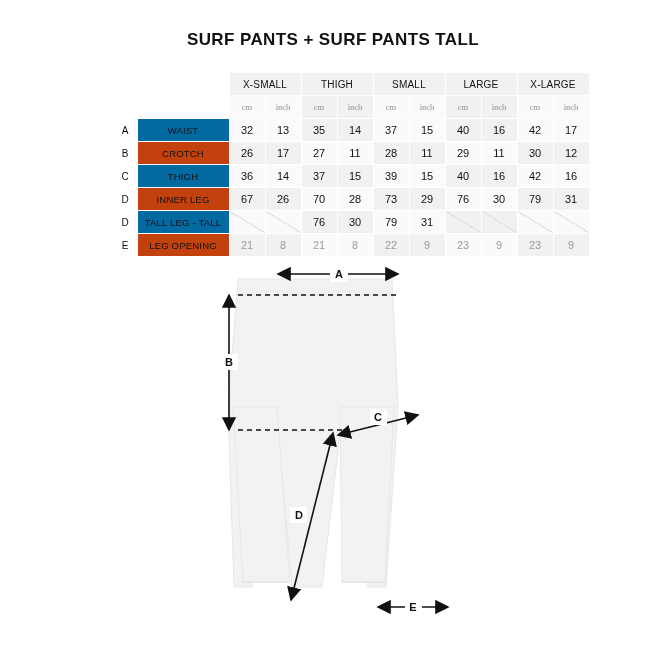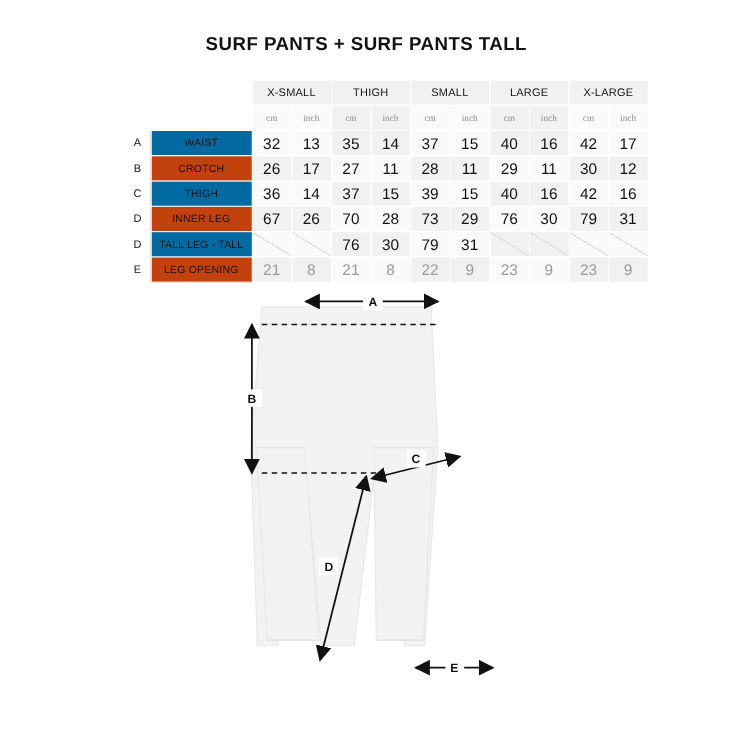--- a/index.html
+++ b/index.html
@@ -81,21 +81,21 @@
     background: #f1f1f1;
     font-size: 8.5px;
     color: #8d8d8d;
     height: 18px;
     font-family: Liberation Serif, serif;
   }
   .hdr-unit.alt { background: #fafafa; }
   .cell-val {
     background: #f1f1f1;
     color: #111111;
-    font-size: 14px;
+    font-size: 11px;
   }
   .cell-val.alt { background: #fafafa; }
   .cell-val.muted { color: #9a9a9a; }
   .cell-empty {
     background: #f1f1f1;
     position: relative;
     overflow: hidden;
   }
   .cell-empty.alt { background: #fafafa; }
   .cell-empty::after {

